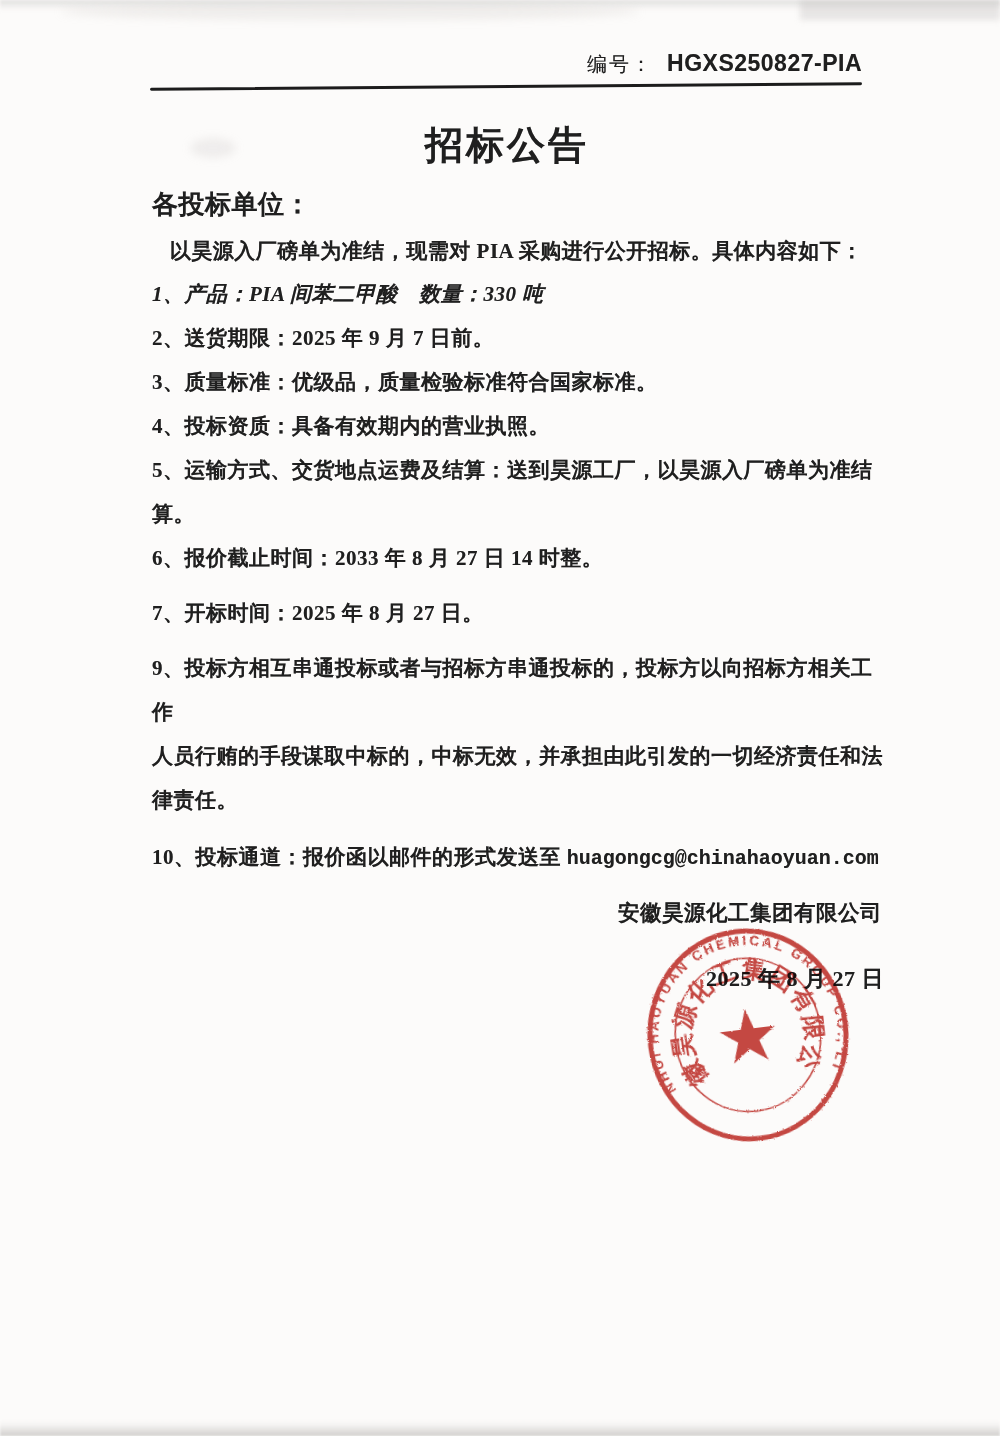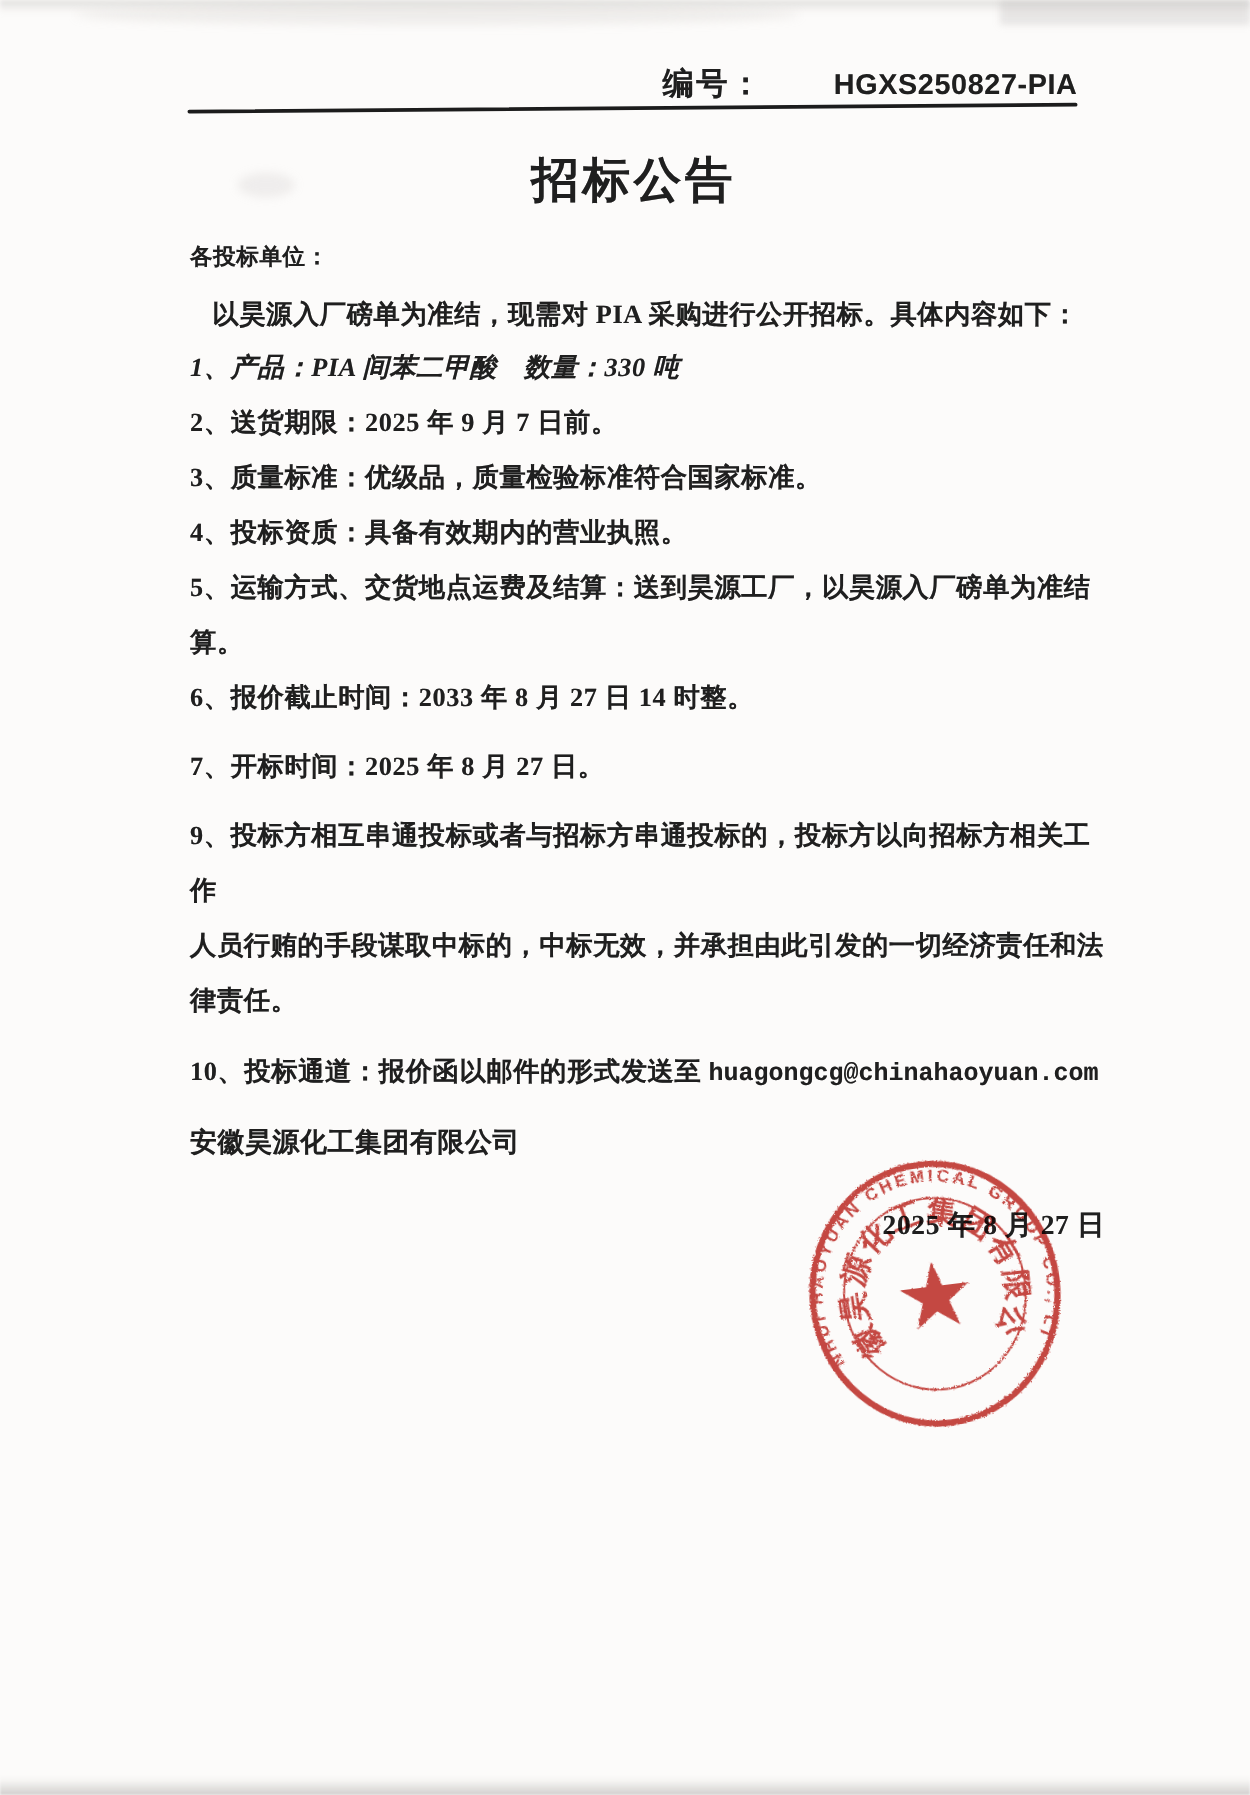--- a/index.html
+++ b/index.html
@@ -26,56 +26,56 @@
     background:linear-gradient(0deg,rgba(158,155,152,0.45),rgba(200,197,194,0.12) 70%,rgba(255,255,255,0));
     filter:blur(1px);}
   .scan-smudge{position:absolute;top:138px;left:190px;width:46px;height:20px;
     background:rgba(182,179,176,0.18);filter:blur(4px);border-radius:50%;}
 
   
   .doc-number{
     position:absolute;top:50px;right:138px;
     display:flex;align-items:baseline;gap:14px;
   }
-  .doc-number .label{font-size:25px;font-weight:bold;letter-spacing:2px;}
+  .doc-number .label{font-size:20px;font-weight:normal;letter-spacing:2px;}
   .doc-number .value{
     font-family:"Liberation Sans","DejaVu Sans",sans-serif;
-    font-size:23px;font-weight:bold;letter-spacing:0.5px;margin-left:42px;
+    font-size:23px;font-weight:bold;letter-spacing:0.5px;
   }
   .header-rule{
     position:absolute;top:85px;left:150px;width:712px;height:3px;
     background:#1c1c1c;transform:rotate(-0.45deg);border-radius:2px;
   }
 
   .page-title{
     position:absolute;top:124px;left:152px;width:710px;
     text-align:center;font-size:38px;font-weight:bold;letter-spacing:3px;
     line-height:1.15;
   }
 
   
   .content{
     position:absolute;top:190px;left:152px;width:740px;
     font-size:21px;letter-spacing:0.5px;font-weight:600;
   }
-  .salutation{font-size:18px;font-weight:bold;line-height:30px;margin:0;}
+  .salutation{font-size:26px;font-weight:bold;line-height:30px;margin:0;}
   .intro{line-height:30px;margin:16px 0 0 0;text-indent:0.85em;}
   .item{line-height:44px;margin:0;white-space:pre-line;}
   .it1{margin-top:6px;font-style:italic;}
   .it7{margin-top:11px;}
   .it8{margin-top:6px;}
   .it9{margin-top:11px;}
   .it10{margin-top:13px;}
   .email-text{
     font-family:"Liberation Mono","DejaVu Sans Mono",monospace;
     font-size:20px;font-weight:600;letter-spacing:0;
   }
   .contact-line1{line-height:44px;margin-top:22px;}
   .contact-line2{line-height:44px;margin-top:6px;margin-left:123px;}
-  .company-line{line-height:44px;margin-top:10px;text-align:left;padding-right:10px;font-size:21.5px;}
+  .company-line{line-height:44px;margin-top:10px;text-align:right;padding-right:10px;font-size:21.5px;}
   .date-line{line-height:44px;margin-top:11px;text-align:right;padding-right:8px;font-size:22px;}
 
   
   .stamp{
     position:absolute;left:642px;top:924px;width:212px;height:222px;
     mix-blend-mode:multiply;opacity:0.9;pointer-events:none;
   }
   .stamp svg{width:100%;height:100%;}
 </style>
 </head>

